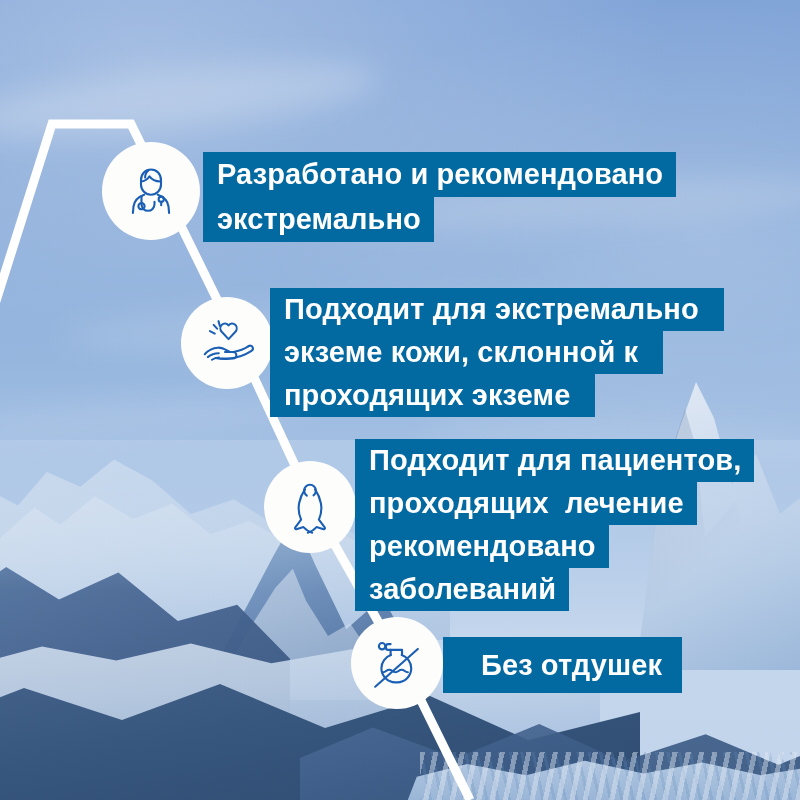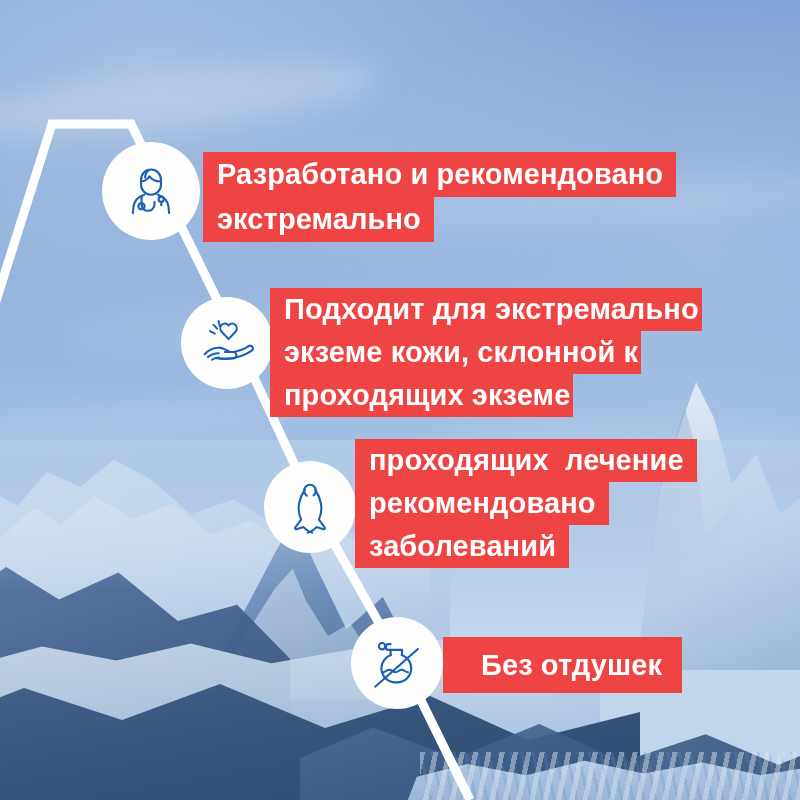--- a/index.html
+++ b/index.html
@@ -137,28 +137,28 @@
     position:absolute;border-radius:50%;
     background:#fdfdfc;
     display:flex;align-items:center;justify-content:center;
   }
   .bubble svg{display:block;}
 
   
   .feature{position:absolute;}
   .tline{
     display:block;width:max-content;
-    background:#ef4444;
+    background:#0369a1;
     color:#ffffff;
     font-weight:bold;
     letter-spacing:.1px;
     white-space:pre;
   }
   .f1 .tline{font-size:29px;line-height:45px;padding:0 13px 0 14px;}
-  .f2 .tline{font-size:29px;line-height:43px;padding:0 3px 0 14px;}
+  .f2 .tline{font-size:29px;line-height:43px;padding:0 25px 0 14px;}
   .f3 .tline{font-size:29px;line-height:43px;padding:0 13px 0 14px;}
   .f4 .tline{font-size:29px;line-height:56px;padding:0 20px 0 38px;}
 
   .f1{left:203px;top:152px;}
   .f2{left:270px;top:288px;}
   .f3{left:355px;top:439px;}
   .f4{left:443px;top:637px;}
 </style>
 </head>
 <body>
@@ -253,20 +253,21 @@
     <span class="tline">экстремально</span>
   </div>
 
   <div class="feature f2">
     <span class="tline">Подходит для экстремально</span>
     <span class="tline">экземе кожи, склонной к</span>
     <span class="tline">проходящих экземе</span>
   </div>
 
   <div class="feature f3">
+    <span class="tline">Подходит для пациентов,</span>
     <span class="tline">проходящих  лечение</span>
     <span class="tline">рекомендовано</span>
     <span class="tline">заболеваний</span>
   </div>
 
   <div class="feature f4">
     <span class="tline">Без отдушек</span>
   </div>
 
 </div>

